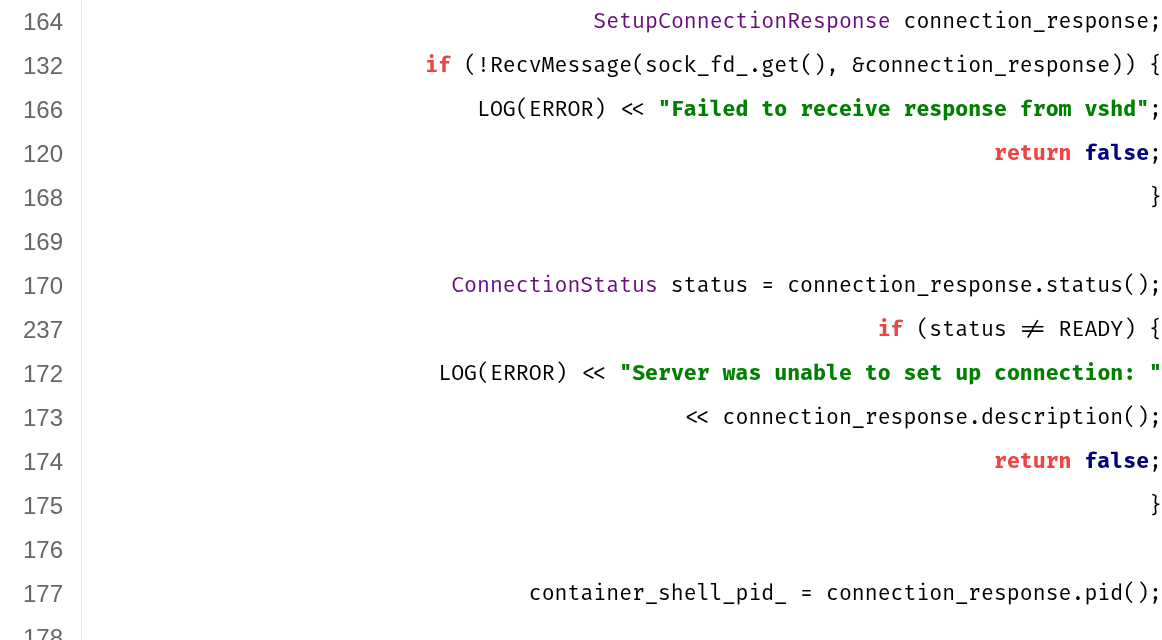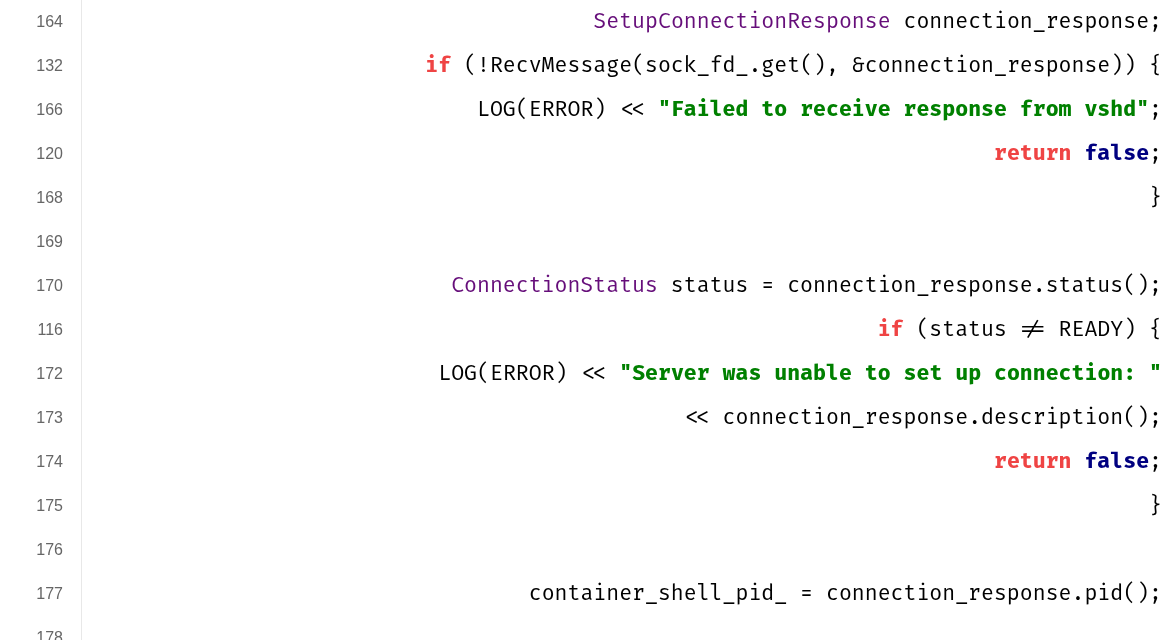--- a/index.html
+++ b/index.html
@@ -23,21 +23,21 @@
     padding-right: 18px;
     padding-left: 12px;
     user-select: none;
     border-right: 1px solid #e8e8e8;
     min-width: 82px;
   }
   .gutter div {
     height: 44px;
     line-height: 44px;
     font-family: sans-serif;
-    font-size: 16px;
+    font-size: 24px;
     color: #666666;
   }
   .code {
     padding-left: 8px;
     flex: 1;
     white-space: pre;
   }
   .code-line {
     height: 44px;
     line-height: 44px;
@@ -56,21 +56,21 @@
 
 <div class="code-container">
   <div class="gutter" id="gutter">
       <div>164</div>
       <div>132</div>
       <div>166</div>
       <div>120</div>
       <div>168</div>
       <div>169</div>
       <div>170</div>
-      <div>116</div>
+      <div>237</div>
       <div>172</div>
       <div>173</div>
       <div>174</div>
       <div>175</div>
       <div>176</div>
       <div>177</div>
       <div>178</div>
     </div>
   <div class="code" id="code"><div class="code-line"><span>    </span><span class="tk-type">SetupConnectionResponse</span><span> </span><span class="tk-ident">connection_response</span><span class="tk-punct">;</span></div><div class="code-line"><span>    </span><span class="tk-kw">if</span><span class="tk-punct"> (!</span><span class="tk-func">RecvMessage</span><span class="tk-punct">(</span><span class="tk-ident">sock_fd_</span><span class="tk-punct">.</span><span class="tk-func">get</span><span class="tk-punct">(), &amp;</span><span class="tk-ident">connection_response</span><span class="tk-punct">)) {</span></div><div class="code-line"><span>      </span><span class="tk-func">LOG</span><span class="tk-punct">(</span><span class="tk-ident">ERROR</span><span class="tk-punct">) &lt;&lt; </span><span class="tk-str">"Failed to receive response from vshd"</span><span class="tk-punct">;</span></div><div class="code-line"><span>      </span><span class="tk-kw">return</span><span> </span><span class="tk-false">false</span><span class="tk-punct">;</span></div><div class="code-line"><span>    </span><span class="tk-punct">}</span></div><div class="code-line"><span></span></div><div class="code-line"><span>    </span><span class="tk-type">ConnectionStatus</span><span> </span><span class="tk-ident">status</span><span class="tk-punct"> = </span><span class="tk-ident">connection_response</span><span class="tk-punct">.</span><span class="tk-func">status</span><span class="tk-punct">();</span></div><div class="code-line"><span>    </span><span class="tk-kw">if</span><span class="tk-punct"> (</span><span class="tk-ident">status</span><span class="tk-punct"> != </span><span class="tk-ident">READY</span><span class="tk-punct">) {</span></div><div class="code-line"><span>      </span><span class="tk-func">LOG</span><span class="tk-punct">(</span><span class="tk-ident">ERROR</span><span class="tk-punct">) &lt;&lt; </span><span class="tk-str">"Server was unable to set up connection: "</span></div><div class="code-line"><span>      </span><span class="tk-punct">           &lt;&lt; </span><span class="tk-ident">connection_response</span><span class="tk-punct">.</span><span class="tk-func">description</span><span class="tk-punct">();</span></div><div class="code-line"><span>      </span><span class="tk-kw">return</span><span> </span><span class="tk-false">false</span><span class="tk-punct">;</span></div><div class="code-line"><span>    </span><span class="tk-punct">}</span></div><div class="code-line"><span></span></div><div class="code-line"><span>    </span><span class="tk-ident">container_shell_pid_</span><span class="tk-punct"> = </span><span class="tk-ident">connection_response</span><span class="tk-punct">.</span><span class="tk-func">pid</span><span class="tk-punct">();</span></div><div class="code-line"><span></span></div></div>
 </div>

